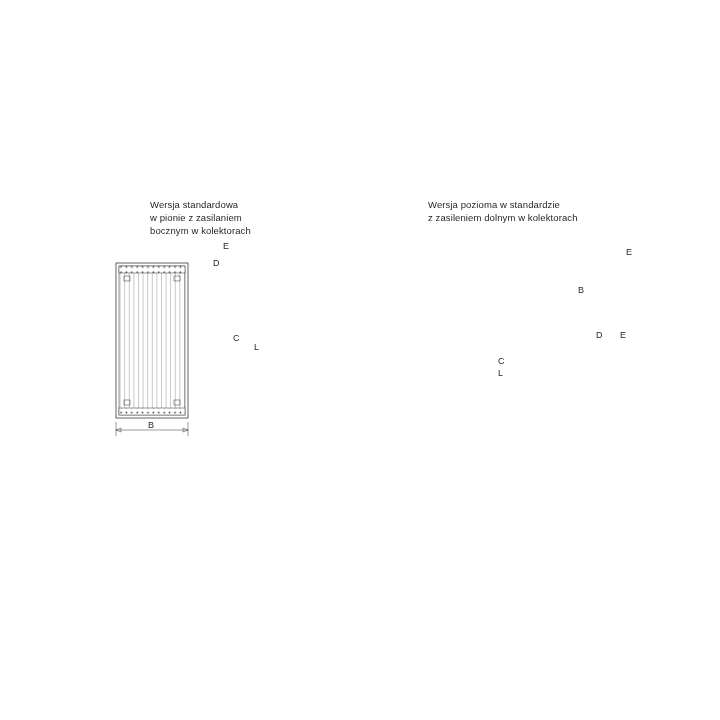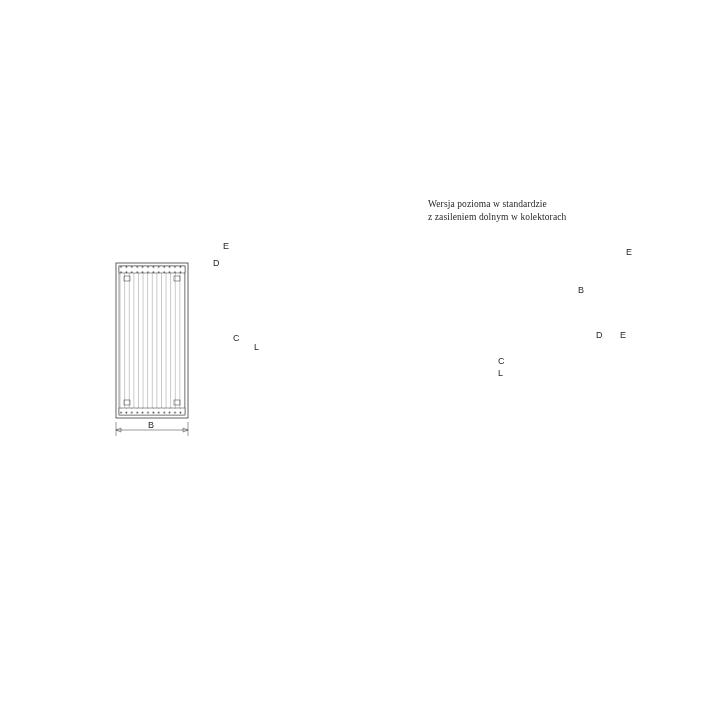--- a/index.html
+++ b/index.html
@@ -30,21 +30,20 @@
   }
   #caption-left {
     left: 150px;
     top: 198px;
     width: 160px;
   }
   #caption-right {
     left: 428px;
     top: 198px;
     width: 190px;
-    font-family: Liberation Serif, serif;
   }
   .dimlabel {
     position: absolute;
     font-size: 9px;
     color: #231f20;
   }
   svg {
     position: absolute;
     left: 0;
     top: 0;
@@ -55,20 +54,23 @@
   }
   .thin { stroke-width: 0.7; }
   .hair { stroke-width: 0.45; }
   .fillw { fill: #ffffff; }
 </style>
 </head>
 <body>
 
 <div id="stage">
 
+  <div class="caption" id="caption-left">Wersja standardowa
+w pionie z zasilaniem
+bocznym w kolektorach</div>
   <div class="caption" id="caption-right">Wersja pozioma w standardzie
 z zasileniem dolnym w kolektorach</div>
 
   <svg width="720" height="720" viewBox="0 0 720 720">
     <defs>
       <pattern id="vgrid" width="4.2" height="4.2" patternUnits="userSpaceOnUse">
         <path d="M0 0 L0 4.2 M0 0 L4.2 0" stroke="#231f20" stroke-width="0.4" fill="none"></path>
       </pattern>
       <pattern id="hlines" width="6" height="4.6" patternUnits="userSpaceOnUse">
         <path d="M0 0 L6 0" stroke="#231f20" stroke-width="0.5" fill="none"></path>

